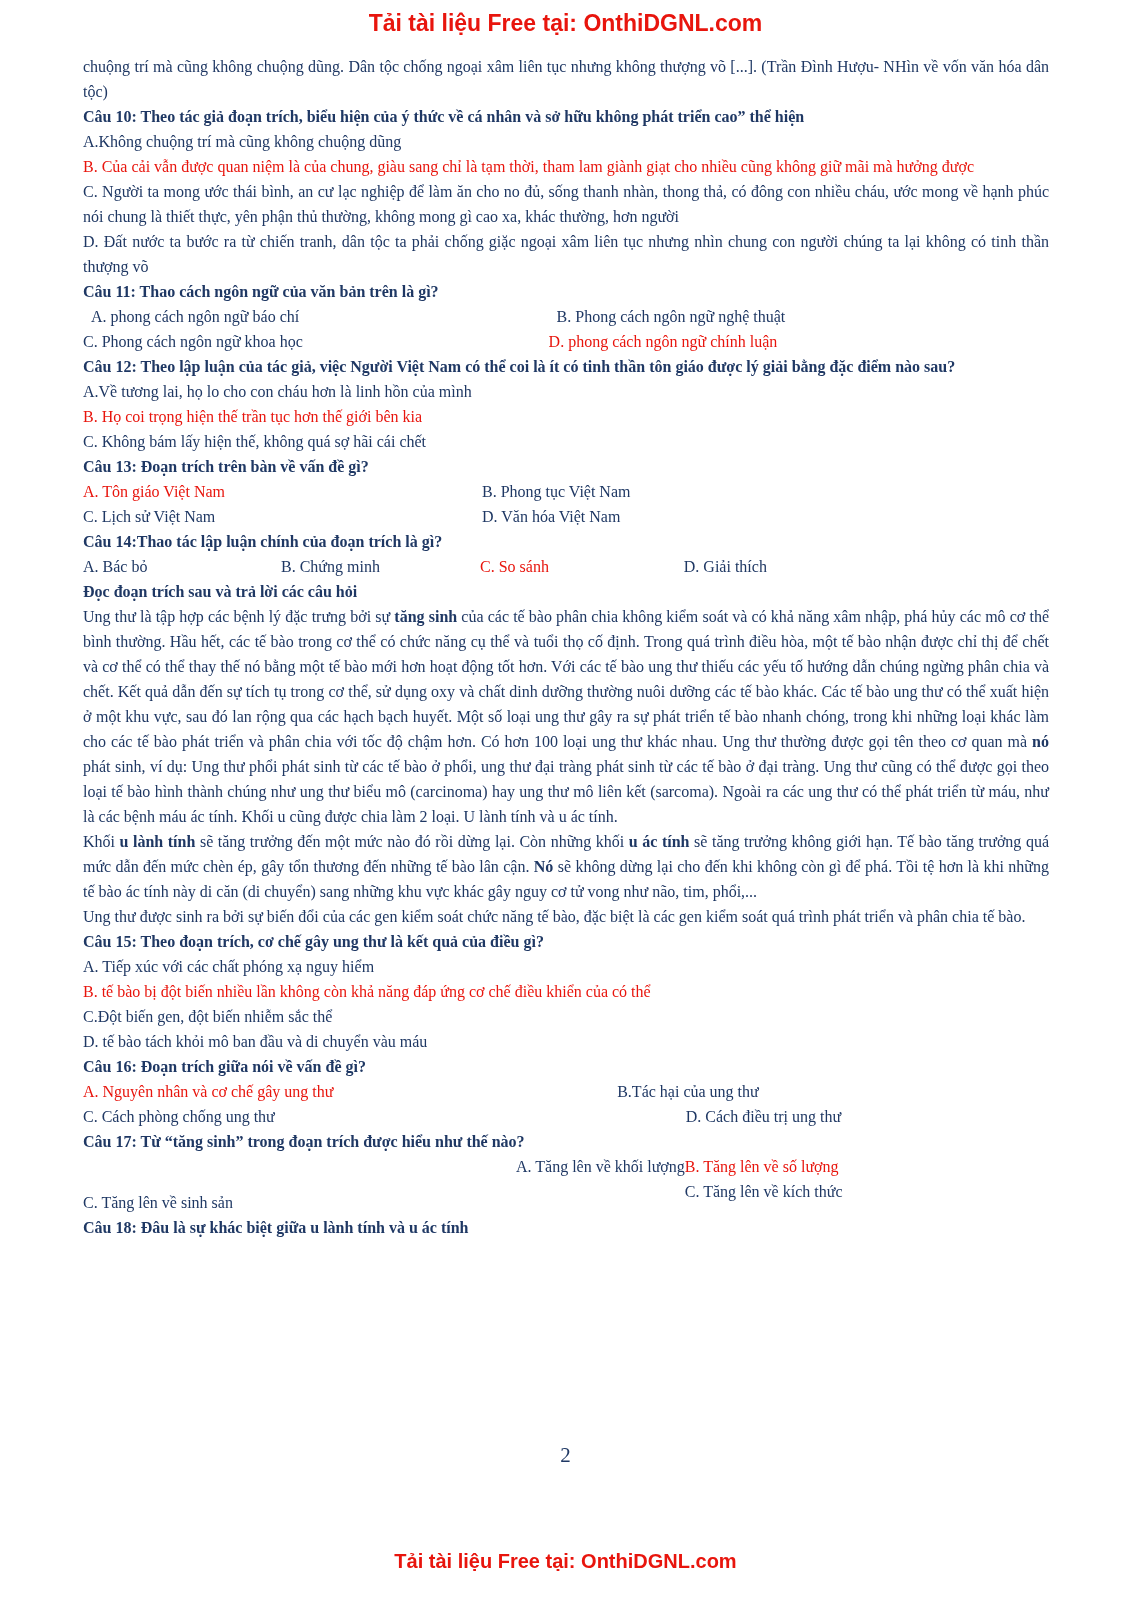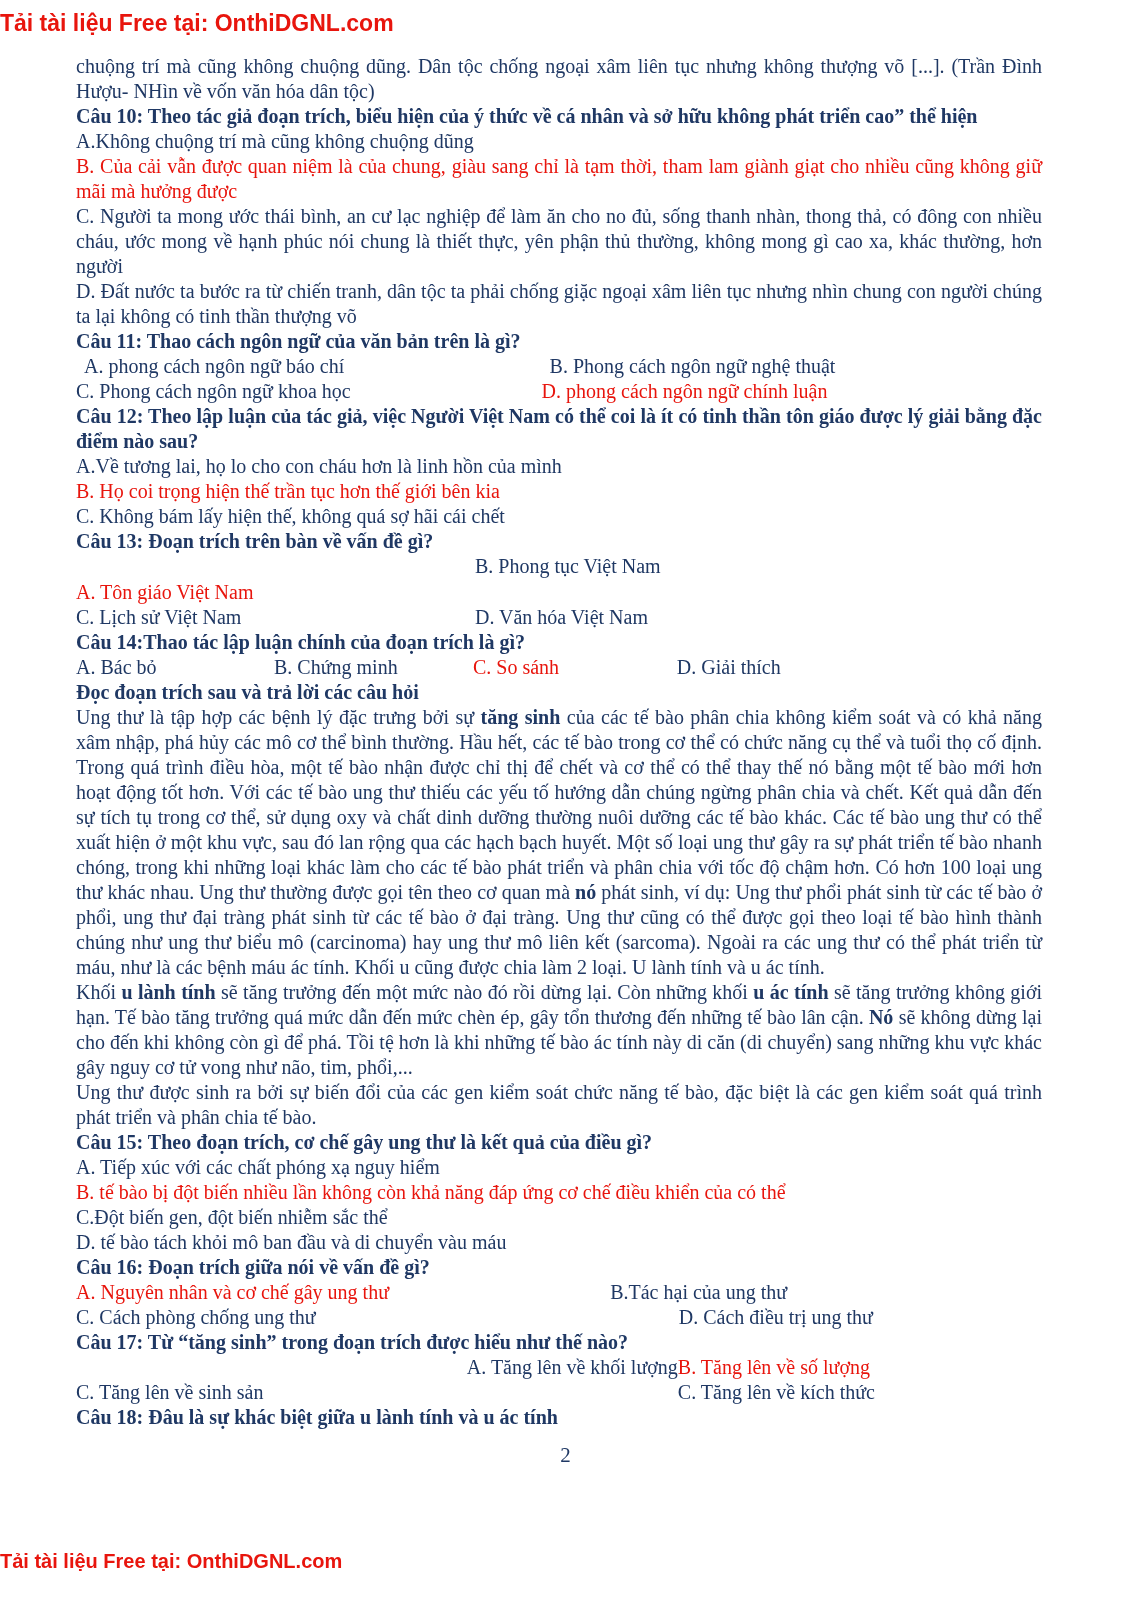--- a/index.html
+++ b/index.html
@@ -10,32 +10,32 @@
     font-family: "Liberation Serif", "DejaVu Serif", serif;
   }
   .page {
     position: relative;
     width: 1131px; height: 1600px;
     background: #ffffff;
     overflow: hidden;
   }
   .banner {
     position: absolute; left: 0; width: 100%;
-    text-align: left;
+    text-align: center;
     font-family: "Liberation Sans", "DejaVu Sans", sans-serif;
     font-weight: 700;
     color: var(--accent-red, #e8150d);
   }
   .banner.top { top: 10px; font-size: 23px; }
   .banner.bottom { top: 1550px; font-size: 20px; }
   .content {
     position: absolute;
-    left: 76px; top: 54px; width: 966px;
+    left: 83px; top: 54px; width: 966px;
     color: var(--text-navy, #1f3864);
-    font-size: 20px;
+    font-size: 16px;
     line-height: 25px;
   }
   .line { text-align: justify; }
   .line.cols { display: flex; text-align: left; }
   .col { flex: 1 1 auto; overflow: hidden; white-space: nowrap; }
   .b { font-weight: 700; }
   .r { color: var(--accent-red, #e8150d); }
   .page-number {
     position: absolute; left: 0; top: 1443px; width: 100%;
     text-align: center;
@@ -64,21 +64,21 @@
       <div class="line cols">
         <div class="col" style="flex: 0 0 48.2%;"><span class="">C. Phong cách  ngôn ngữ khoa học</span></div>
         <div class="col"><span class="r">D. phong cách ngôn ngữ chính luận</span></div>
       </div>
       <div class="line"><span class="b ">Câu 12: Theo lập luận của tác giả, việc Người Việt Nam có thể coi là ít có tinh thần tôn giáo được lý giải bằng đặc điểm nào sau?</span></div>
       <div class="line"><span class="">A.Về tương lai, họ lo cho con cháu hơn là linh hồn của mình</span></div>
       <div class="line"><span class="r">B. Họ coi trọng hiện thế trần tục hơn thế giới bên kia</span></div>
       <div class="line"><span class="">C. Không bám lấy hiện thế, không quá sợ hãi cái chết</span></div>
       <div class="line"><span class="b ">Câu 13: Đoạn trích trên bàn về vấn đề gì?</span></div>
       <div class="line cols">
-        <div class="col" style="flex: 0 0 41.3%; margin-top: 26px;"><span class="r">A. Tôn giáo Việt Nam</span></div>
+        <div class="col" style="flex: 0 0 41.3%;"><span class="r">A. Tôn giáo Việt Nam</span></div>
         <div class="col"><span class="">B. Phong tục Việt Nam</span></div>
       </div>
       <div class="line cols">
         <div class="col" style="flex: 0 0 41.3%;"><span class="">C. Lịch sử Việt Nam</span></div>
         <div class="col"><span class="">D. Văn hóa Việt Nam</span></div>
       </div>
       <div class="line"><span class="b ">Câu 14:Thao tác lập luận chính của đoạn trích là gì?</span></div>
       <div class="line cols">
         <div class="col" style="flex: 0 0 20.5%;"><span class="">A. Bác bỏ</span></div>
         <div class="col" style="flex: 0 0 20.6%;"><span class="">B. Chứng minh</span></div>
@@ -102,21 +102,21 @@
       <div class="line cols">
         <div class="col" style="flex: 0 0 62.4%;"><span class="">C. Cách phòng chống ung thư</span></div>
         <div class="col"><span class="">D. Cách điều trị ung thư</span></div>
       </div>
       <div class="line"><span class="b ">Câu 17: Từ “tăng sinh” trong đoạn trích được hiểu như thế nào?</span></div>
       <div class="line cols">
         <div class="col" style="flex: 0 0 62.3%; text-align: right;"><span class="">A. Tăng lên về khối lượng</span></div>
         <div class="col"><span class="r">B. Tăng lên về số lượng</span></div>
       </div>
       <div class="line cols">
-        <div class="col" style="flex: 0 0 62.3%;"><span class="">C. Tăng lên về sinh sản</span></div>
+        <div class="col" style="flex: 0 0 62.3%; margin-top: 11px;"><span class="">C. Tăng lên về sinh sản</span></div>
         <div class="col"><span class="">C. Tăng lên về kích thức</span></div>
       </div>
       <div class="line"><span class="b ">Câu 18: Đâu là sự khác biệt giữa u lành tính và u ác tính</span></div>
     </div>
 
   <div class="page-number">2</div>
 
   <div class="banner bottom">Tải tài liệu Free tại: OnthiDGNL.com</div>
 </div>
 

